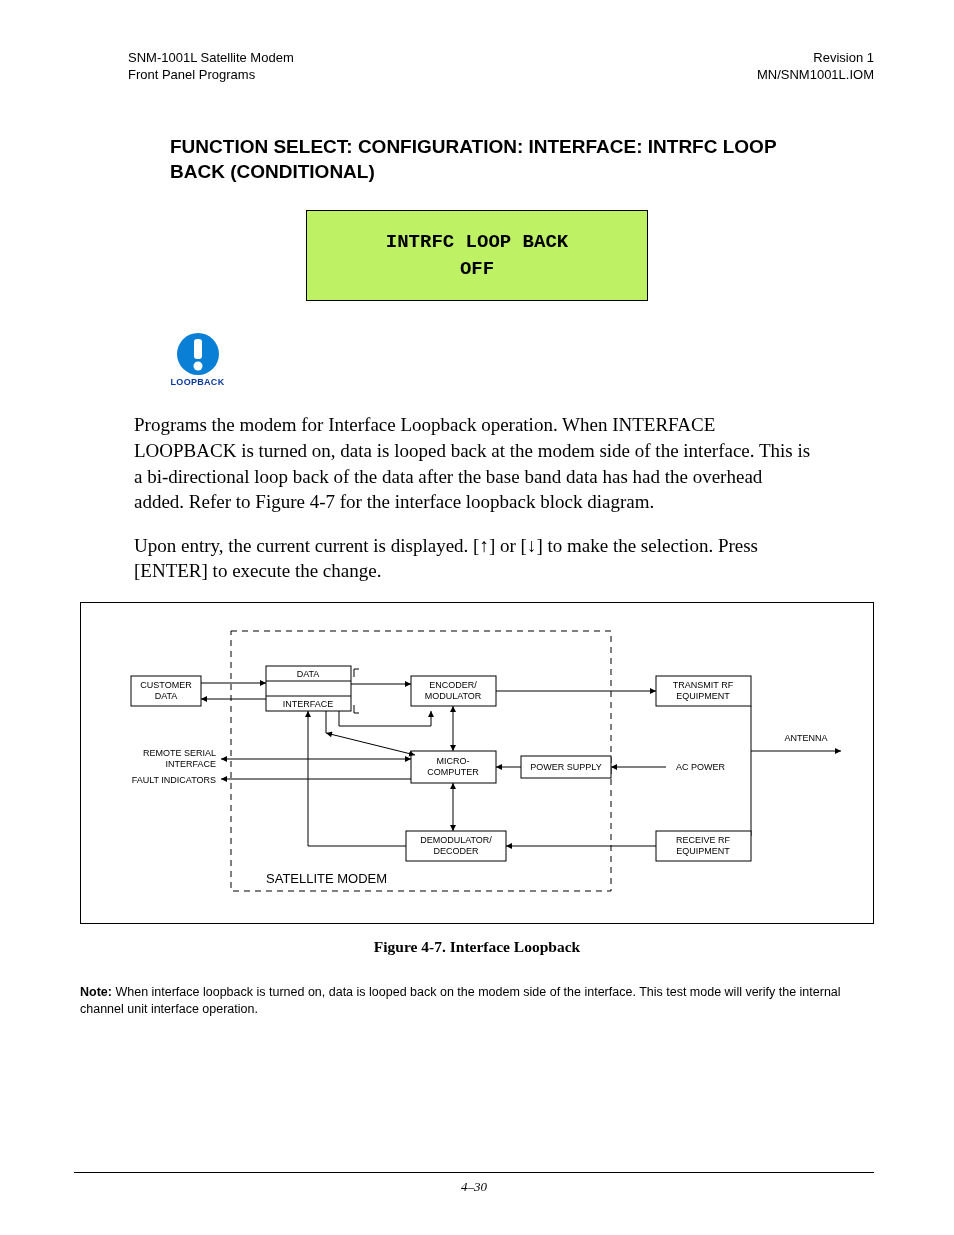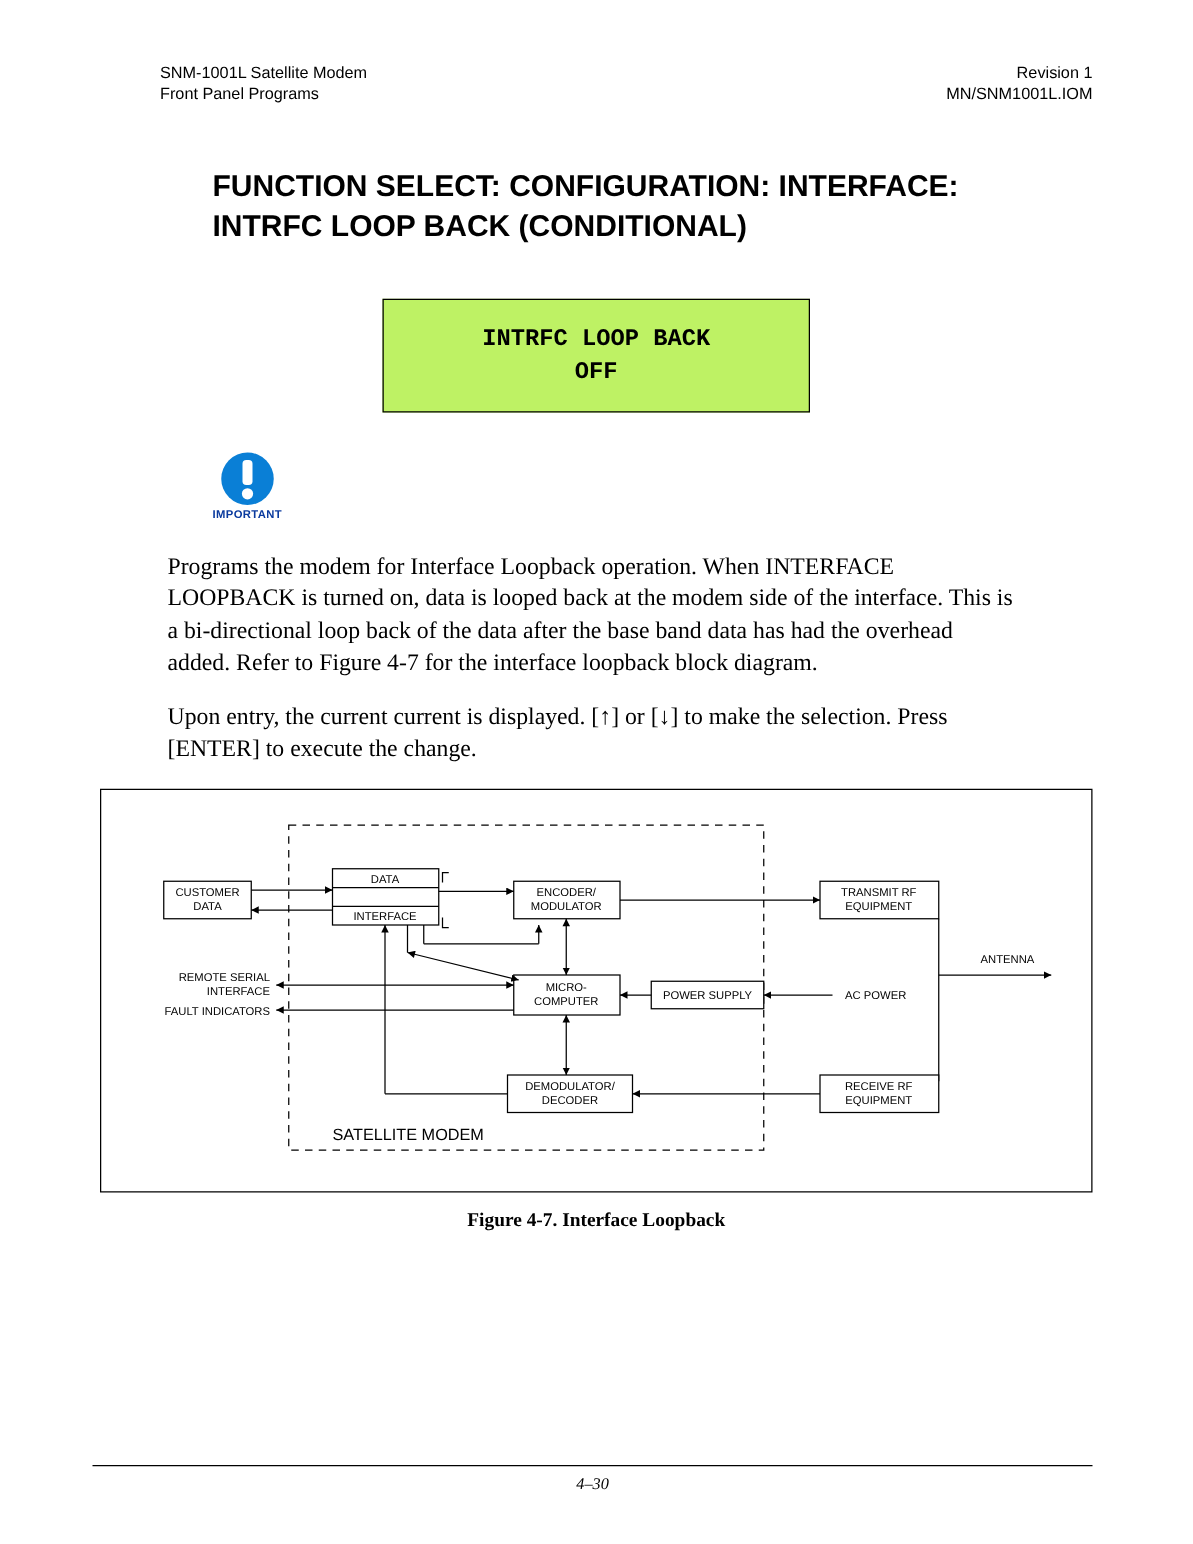--- a/index.html
+++ b/index.html
@@ -22,25 +22,25 @@
     font-family: Arial, Helvetica, sans-serif;
     font-size: 13px;
     line-height: 1.3;
     margin-bottom: 50px;
     margin-left: 48px;
   }
   .header .right { text-align: right; }
   .section-title {
     font-family: Arial, Helvetica, sans-serif;
     font-weight: bold;
-    font-size: 24px;
+    font-size: 19px;
     margin-left: 90px;
     margin-right: 60px;
     line-height: 1.35;
-    margin-bottom: 40px;
+    margin-bottom: 25px;
   }
   .lcd-box {
     width: 320px;
     margin: 0 auto 30px auto;
     background: #bef264;
     border: 1px solid #000;
     padding: 18px 10px;
     text-align: center;
     font-family: "Courier New", monospace;
     font-weight: bold;
@@ -144,21 +144,21 @@
     <div>OFF</div>
   </div>
 
   <div class="important-block">
     <div class="important-icon">
       <svg width="46" height="46" viewBox="0 0 46 46">
         <circle cx="23" cy="23" r="21" fill="#0a7fd6"></circle>
         <rect x="19" y="8" width="8" height="20" rx="3" fill="#fff"></rect>
         <circle cx="23" cy="35" r="4.5" fill="#fff"></circle>
       </svg>
-      <div class="important-icon-label">IMPORTANT</div>
+      <div class="important-icon-label">LOOPBACK</div>
     </div>
   </div>
 
   <div class="body-para">Programs the modem for Interface Loopback operation. When INTERFACE LOOPBACK is turned on, data is looped back at the modem side of the interface. This is a bi-directional loop back of the data after the base band data has had the overhead added. Refer to Figure 4-7 for the interface loopback block diagram.</div>
 
   <div class="body-para">
     <span>Upon entry, the current current is displayed. [</span><span class="arrow">↑</span><span>] or [</span><span class="arrow">↓</span><span>] to make the selection. Press [ENTER] to execute the change.</span>
   </div>
 
   <div class="diagram-wrap">
@@ -247,18 +247,21 @@
         <line x1="305" y1="225" x2="207" y2="225" stroke="#000"></line>
         <line x1="207" y1="225" x2="207" y2="90" stroke="#000" marker-end="url(#arr)"></line>
 
         <text class="dg-text-lg" x="165" y="262">SATELLITE MODEM</text>
       </svg>
     </div>
   </div>
 
   <div class="figure-caption">Figure 4-7.  Interface Loopback</div>
 
+  <div class="note">
+    <b>Note:</b><span> When interface loopback is turned on, data is looped back on the modem side of the interface. This test mode will verify the internal channel unit interface operation.</span>
+  </div>
 
   <div class="footer">
     <span>4–30</span>
   </div>
 
 </div>
 
 </body></html>

